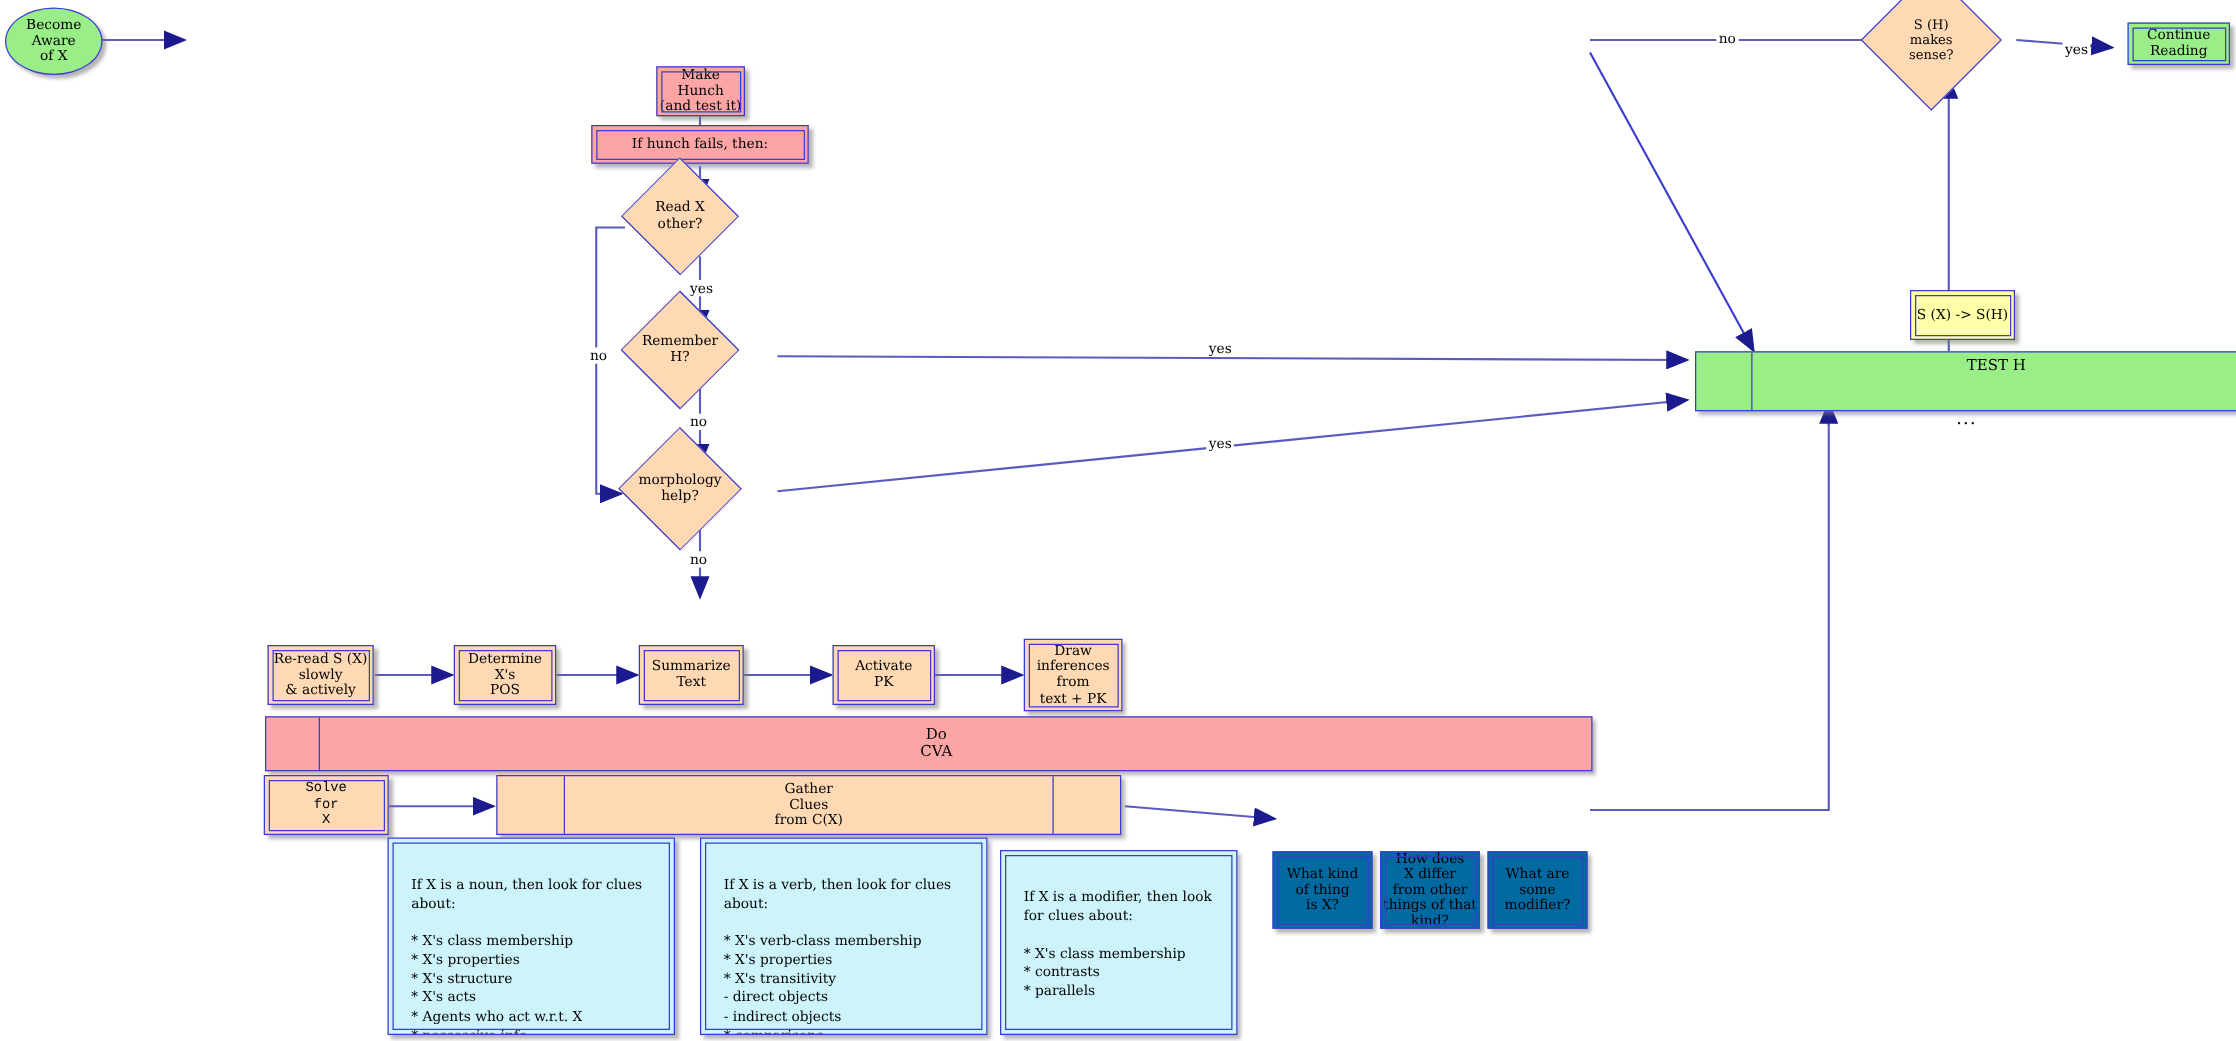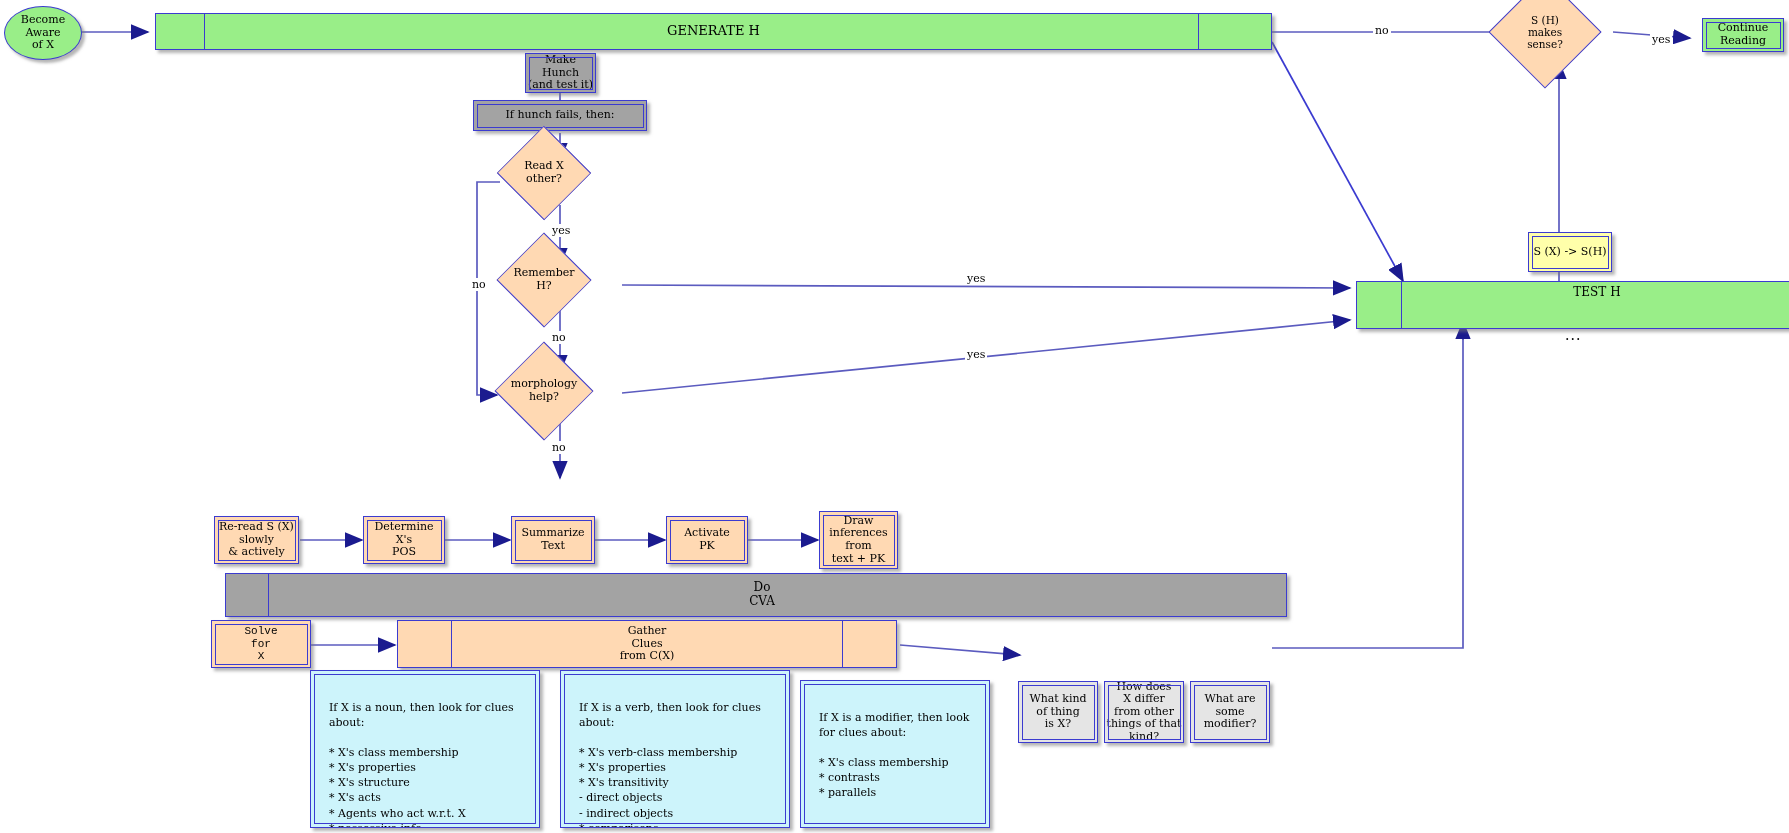--- a/index.html
+++ b/index.html
@@ -17,24 +17,24 @@
     position:absolute;
     border:1.6px solid #3b3bd0;
     box-sizing:border-box;
     display:flex;align-items:center;justify-content:center;
     text-align:center;
     line-height:1.14;
     box-shadow:3px 3px 3px rgba(120,120,120,.55);
     z-index:3;
   }
   .green{background:#99ee88;}
-  .yellow{background:#a3a3a3;}
+  .yellow{background:#fca5a5;}
   .lyellow{background:#ffffaa;}
   .peach{background:#ffd9b3;}
-  .cyan{background:#e5e5e5;}
+  .cyan{background:#0369a1;}
 
   
   .dbl::before{
     content:"";position:absolute;left:2.5px;top:2.5px;right:2.5px;bottom:2.5px;
     border:1.3px solid #3b3bd0;pointer-events:none;
   }
   .vrule{
     position:absolute;top:0;bottom:0;width:0;border-left:1.6px solid #3b3bd0;
     pointer-events:none;
   }
@@ -157,25 +157,20 @@
   <span class="edgelabel" style="left:550px;top:331px;">no</span>
   <span class="edgelabel" style="left:965px;top:348px;">yes</span>
   <span class="edgelabel" style="left:550px;top:441px;">no</span>
 
   <div class="node ellipse green t11" style="left:4px;top:6px;width:78px;height:54px;white-space:pre-line;">
     <span>Become
 Aware
 of X</span>
   </div>
 
-  <div class="node green t13" style="left:155px;top:13px;width:1117px;height:37px;">
-    <div class="vrule" style="left:48px;"></div>
-    <div class="vrule" style="right:72px;"></div>
-    <span>GENERATE H</span>
-  </div>
 
   <div class="diamond" style="left:1505px;top:-8px;width:80px;height:80px;">
     <div class="dshape lyellow" style="border:1.6px solid #3b3bd0;"></div>
     <div class="dlabel t10" style="white-space:pre-line;">
       <span>S (H)
 makes
 sense?</span>
     </div>
   </div>
 
@@ -248,21 +243,21 @@
     <span>Activate
 PK</span>
   </div>
   <div class="node peach dbl t11" style="left:819px;top:511px;width:79px;height:58px;white-space:pre-line;">
     <span>Draw
 inferences
 from
 text + PK</span>
   </div>
 
-  <div class="node yellow t12" style="left:225px;top:573px;width:1062px;height:44px;white-space:pre-line;padding-left:12px;">
+  <div class="node yellow t12" style="left:212px;top:573px;width:1062px;height:44px;white-space:pre-line;padding-left:12px;">
     <div class="vrule" style="left:42px;"></div>
     <span>Do
 CVA</span>
   </div>
 
   <div class="node peach dbl t11" style="left:211px;top:620px;width:100px;height:48px;white-space:pre-line;font-family:Liberation Mono, monospace;">
     <span>Solve
 for
 X</span>
   </div>

